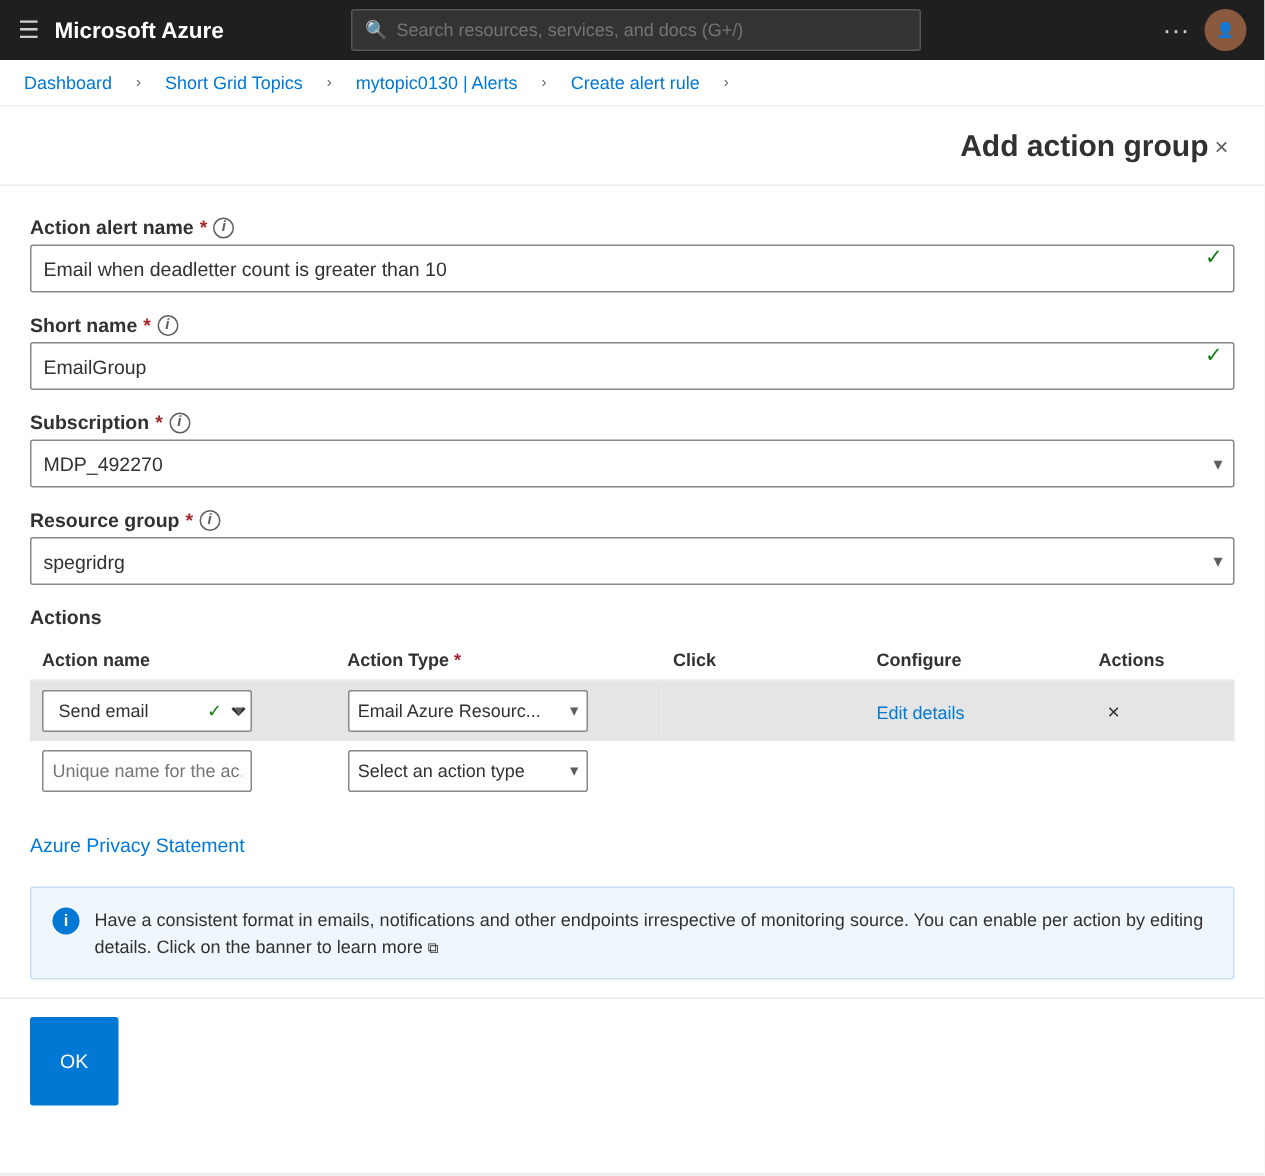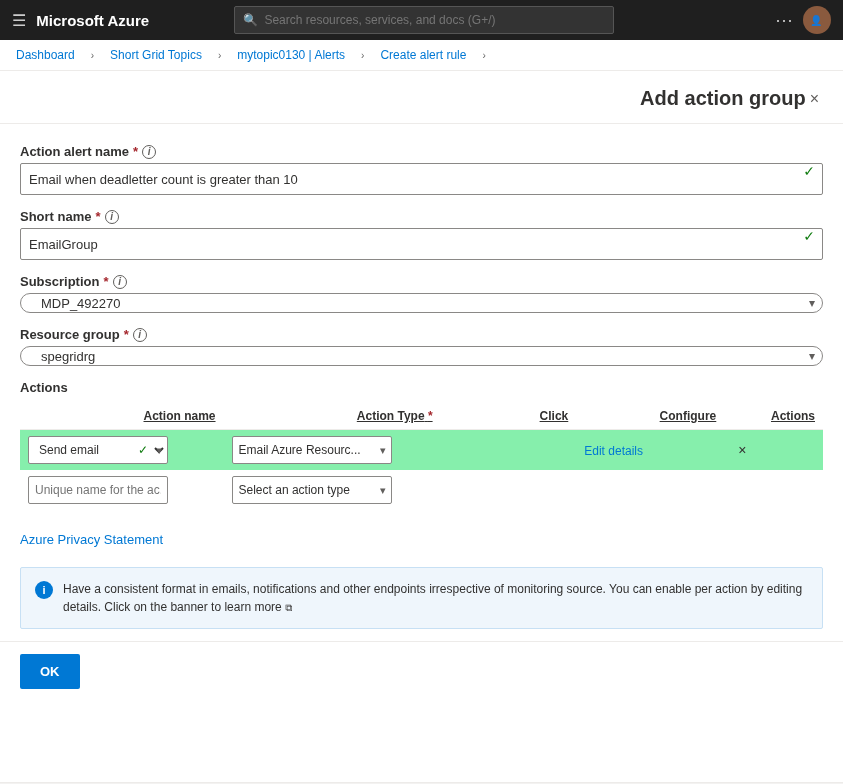--- a/index.html
+++ b/index.html
@@ -147,24 +147,24 @@
       right: 8px;
       color: #107c10;
       font-size: 14px;
     }
 
     .select-wrapper {
       position: relative;
     }
     .select-wrapper select {
       width: 100%;
-      height: 20px;
+      height: 32px;
       border: 1px solid #8a8886;
-      border-radius: 13px;
-      padding: 0 28px 0 20px;
+      border-radius: 2px;
+      padding: 0 28px 0 8px;
       font-size: 13px;
       color: #323130;
       background: #fff;
       outline: none;
       appearance: none;
       -webkit-appearance: none;
       cursor: pointer;
     }
     .select-wrapper .chevron {
       position: absolute;
@@ -180,33 +180,32 @@
     .actions-section { margin-top: 8px; }
     .actions-label {
       font-size: 13px;
       font-weight: 600;
       color: #323130;
       margin-bottom: 8px;
     }
 
     .actions-table { width: 100%; border-collapse: collapse; }
     .actions-table th {
-      text-align: right;
+      text-align: left;
       font-size: 12px;
       font-weight: 600;
       color: #323130;
       padding: 6px 8px;
       border-bottom: 1px solid #edebe9;
-      text-decoration: underline;
     }
     .actions-table td {
       padding: 6px 8px;
       vertical-align: middle;
     }
-    .actions-table tr.data-row { background: #86efac; margin-left: 44px; }
+    .actions-table tr.data-row { background: #e5e5e5; margin-left: 44px; }
     .actions-table tr.input-row { background: #fff; }
 
     .action-name-input {
       border: 1px solid #8a8886;
       border-radius: 2px;
       padding: 0 6px;
       height: 28px;
       font-size: 12px;
       color: #323130;
       width: 140px;
@@ -298,23 +297,23 @@
     .dialog-footer {
       padding: 12px 20px;
       border-top: 1px solid #edebe9;
       background: #fff;
     }
     .ok-btn {
       background: #0078d4;
       color: #fff;
       border: none;
       border-radius: 2px;
-      padding: 10px 20px;
+      padding: 22px 20px;
       font-size: 13px;
-      font-weight: 700;
+      font-weight: 400;
       cursor: pointer;
     }
 
     
     .scrollbar-area {
       height: 12px;
       background: #f3f2f1;
       border-top: 1px solid #edebe9;
       display: flex;
       align-items: center;

